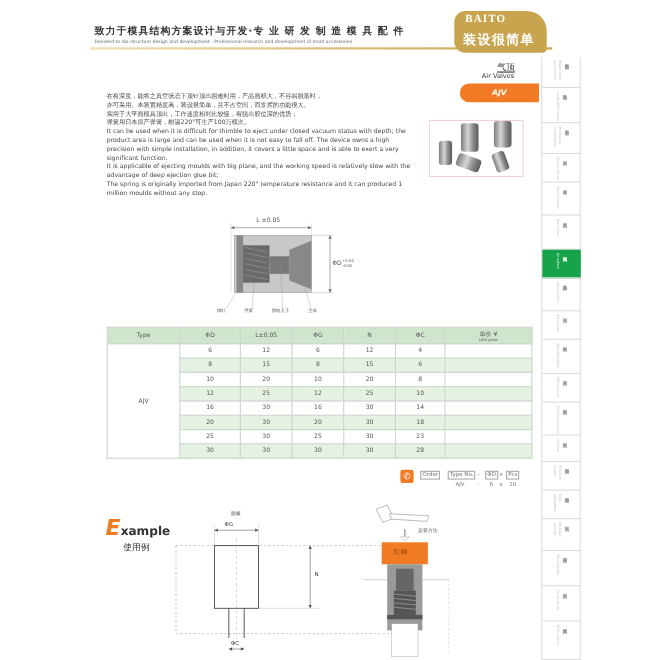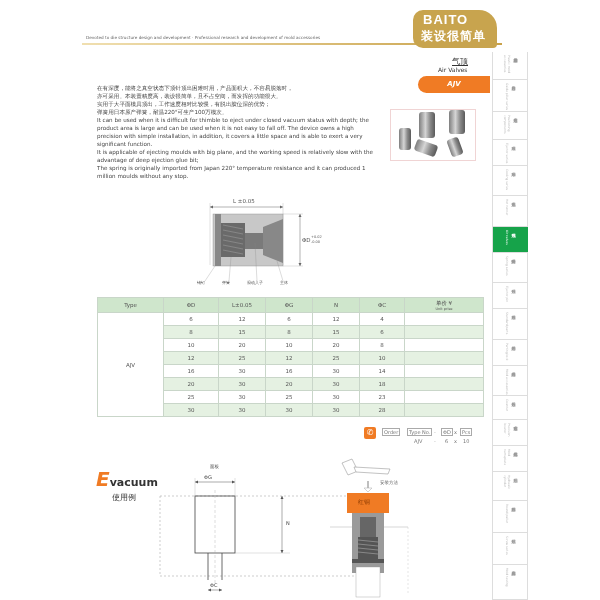--- a/index.html
+++ b/index.html
@@ -5,21 +5,21 @@
   * { box-sizing: border-box; margin: 0; padding: 0; }
   html, body { width: 600px; height: 600px; background: #ffffff; overflow: hidden; }
   body { position: relative; font-family: "DejaVu Sans", sans-serif; color: #555; }
 
   
   .header { position: absolute; left: 82px; top: 10px; width: 428px; height: 32px; }
   .header .cn { position: absolute; left: 4px; top: 12px; font-size: 9px; font-weight: bold; color: #333; letter-spacing: 1px; white-space: nowrap; }
   .header .en { position: absolute; left: 4px; top: 25px; font-size: 4.2px; color: #666; white-space: nowrap; }
   .header .rule { position: absolute; left: 0; top: 33px; width: 420px; height: 2px; background: linear-gradient(90deg,#f0dfb0,#c9a24a); }
   .logo { position: absolute; left: 413px; top: 10px; width: 84px; height: 38px; background: #c8a44e; border-radius: 10px 18px 4px 10px; color: #fff; }
-  .logo .l1 { position: absolute; left: 10px; top: 2px; font-size: 13px; font-weight: bold; letter-spacing: 1px; font-family: Liberation Sans, sans-serif; }
+  .logo .l1 { position: absolute; left: 10px; top: 2px; font-size: 10px; font-weight: bold; letter-spacing: 1px; font-family: Liberation Serif, serif; }
   .logo .l2 { position: absolute; left: 8px; top: 18px; font-size: 12px; font-weight: bold; letter-spacing: 1px; }
 
   
   .ttl-cn { position: absolute; left: 452px; top: 56px; font-size: 8px; color: #333; text-decoration: underline; }
   .ttl-en { position: absolute; left: 438px; top: 66px; font-size: 6px; color: #333; }
   .badge { position: absolute; left: 418px; top: 76px; width: 72px; height: 17px; background: #f07b24; border-radius: 12px 0 0 12px; color: #fff; font-size: 7px; font-weight: bold; font-style: italic; text-align: center; line-height: 17px; }
 
   
   .desc { position: absolute; left: 97px; top: 84px; width: 280px; font-size: 5.6px; line-height: 8px; color: #444; }
   .desc p { margin: 0; }
@@ -59,20 +59,21 @@
   .side .it { position: absolute; left: 0; width: 35px; border-bottom: 1px solid #ddd; display: flex; justify-content: center; gap: 2px; padding-top: 3px; }
   .side .it .vcn { writing-mode: vertical-rl; font-size: 4px; color: #999; }
   .side .it .ven { writing-mode: vertical-rl; font-size: 3px; color: #bbb; }
   .side .it.active { background: #16a34a; }
   .side .it.active .vcn, .side .it.active .ven { color: #fff; }
 </style>
 </head>
 <body>
 
 <div class="header">
+  <div class="cn">致力于模具结构方案设计与开发·专 业 研 发 制 造 模 具 配 件</div>
   <div class="en">Devoted to die structure design and development   · Professional research and development of mold accessories</div>
   <div class="rule"></div>
 </div>
 <div class="logo">
   <div class="l1">BAITO</div>
   <div class="l2">装设很简单</div>
 </div>
 
 <div class="ttl-cn">气顶</div>
 <div class="ttl-en">Air Valves</div>
@@ -229,21 +230,21 @@
   <span class="otxt" style="left:90px;">x</span>
   <span class="obox" style="left:96px;">Pcs</span>
   <span class="otxt" style="left:50px;top:11px;">AJV</span>
   <span class="otxt" style="left:70px;top:11px;">-</span>
   <span class="otxt" style="left:81px;top:11px;">6</span>
   <span class="otxt" style="left:90px;top:11px;">x</span>
   <span class="otxt" style="left:99px;top:11px;">10</span>
 </div>
 
 <div class="ex">
-  <span class="big">E</span><span class="rest">vacuum</span>
+  <span class="big">E</span><span class="rest">xample</span>
 </div>
 <div class="ex-cn">使用例</div>
 
 <div class="ex-diag">
   <svg width="210" height="142" viewBox="0 0 210 142">
     <line x1="45" y1="24" x2="85" y2="24" stroke="#555" stroke-width="0.5"></line>
     <polygon points="45,24 48,22.5 48,25.5" fill="#555"></polygon>
     <polygon points="85,24 82,22.5 82,25.5" fill="#555"></polygon>
     <line x1="45" y1="20" x2="45" y2="38" stroke="#999" stroke-width="0.3"></line>
     <line x1="85" y1="20" x2="85" y2="38" stroke="#999" stroke-width="0.3"></line>

